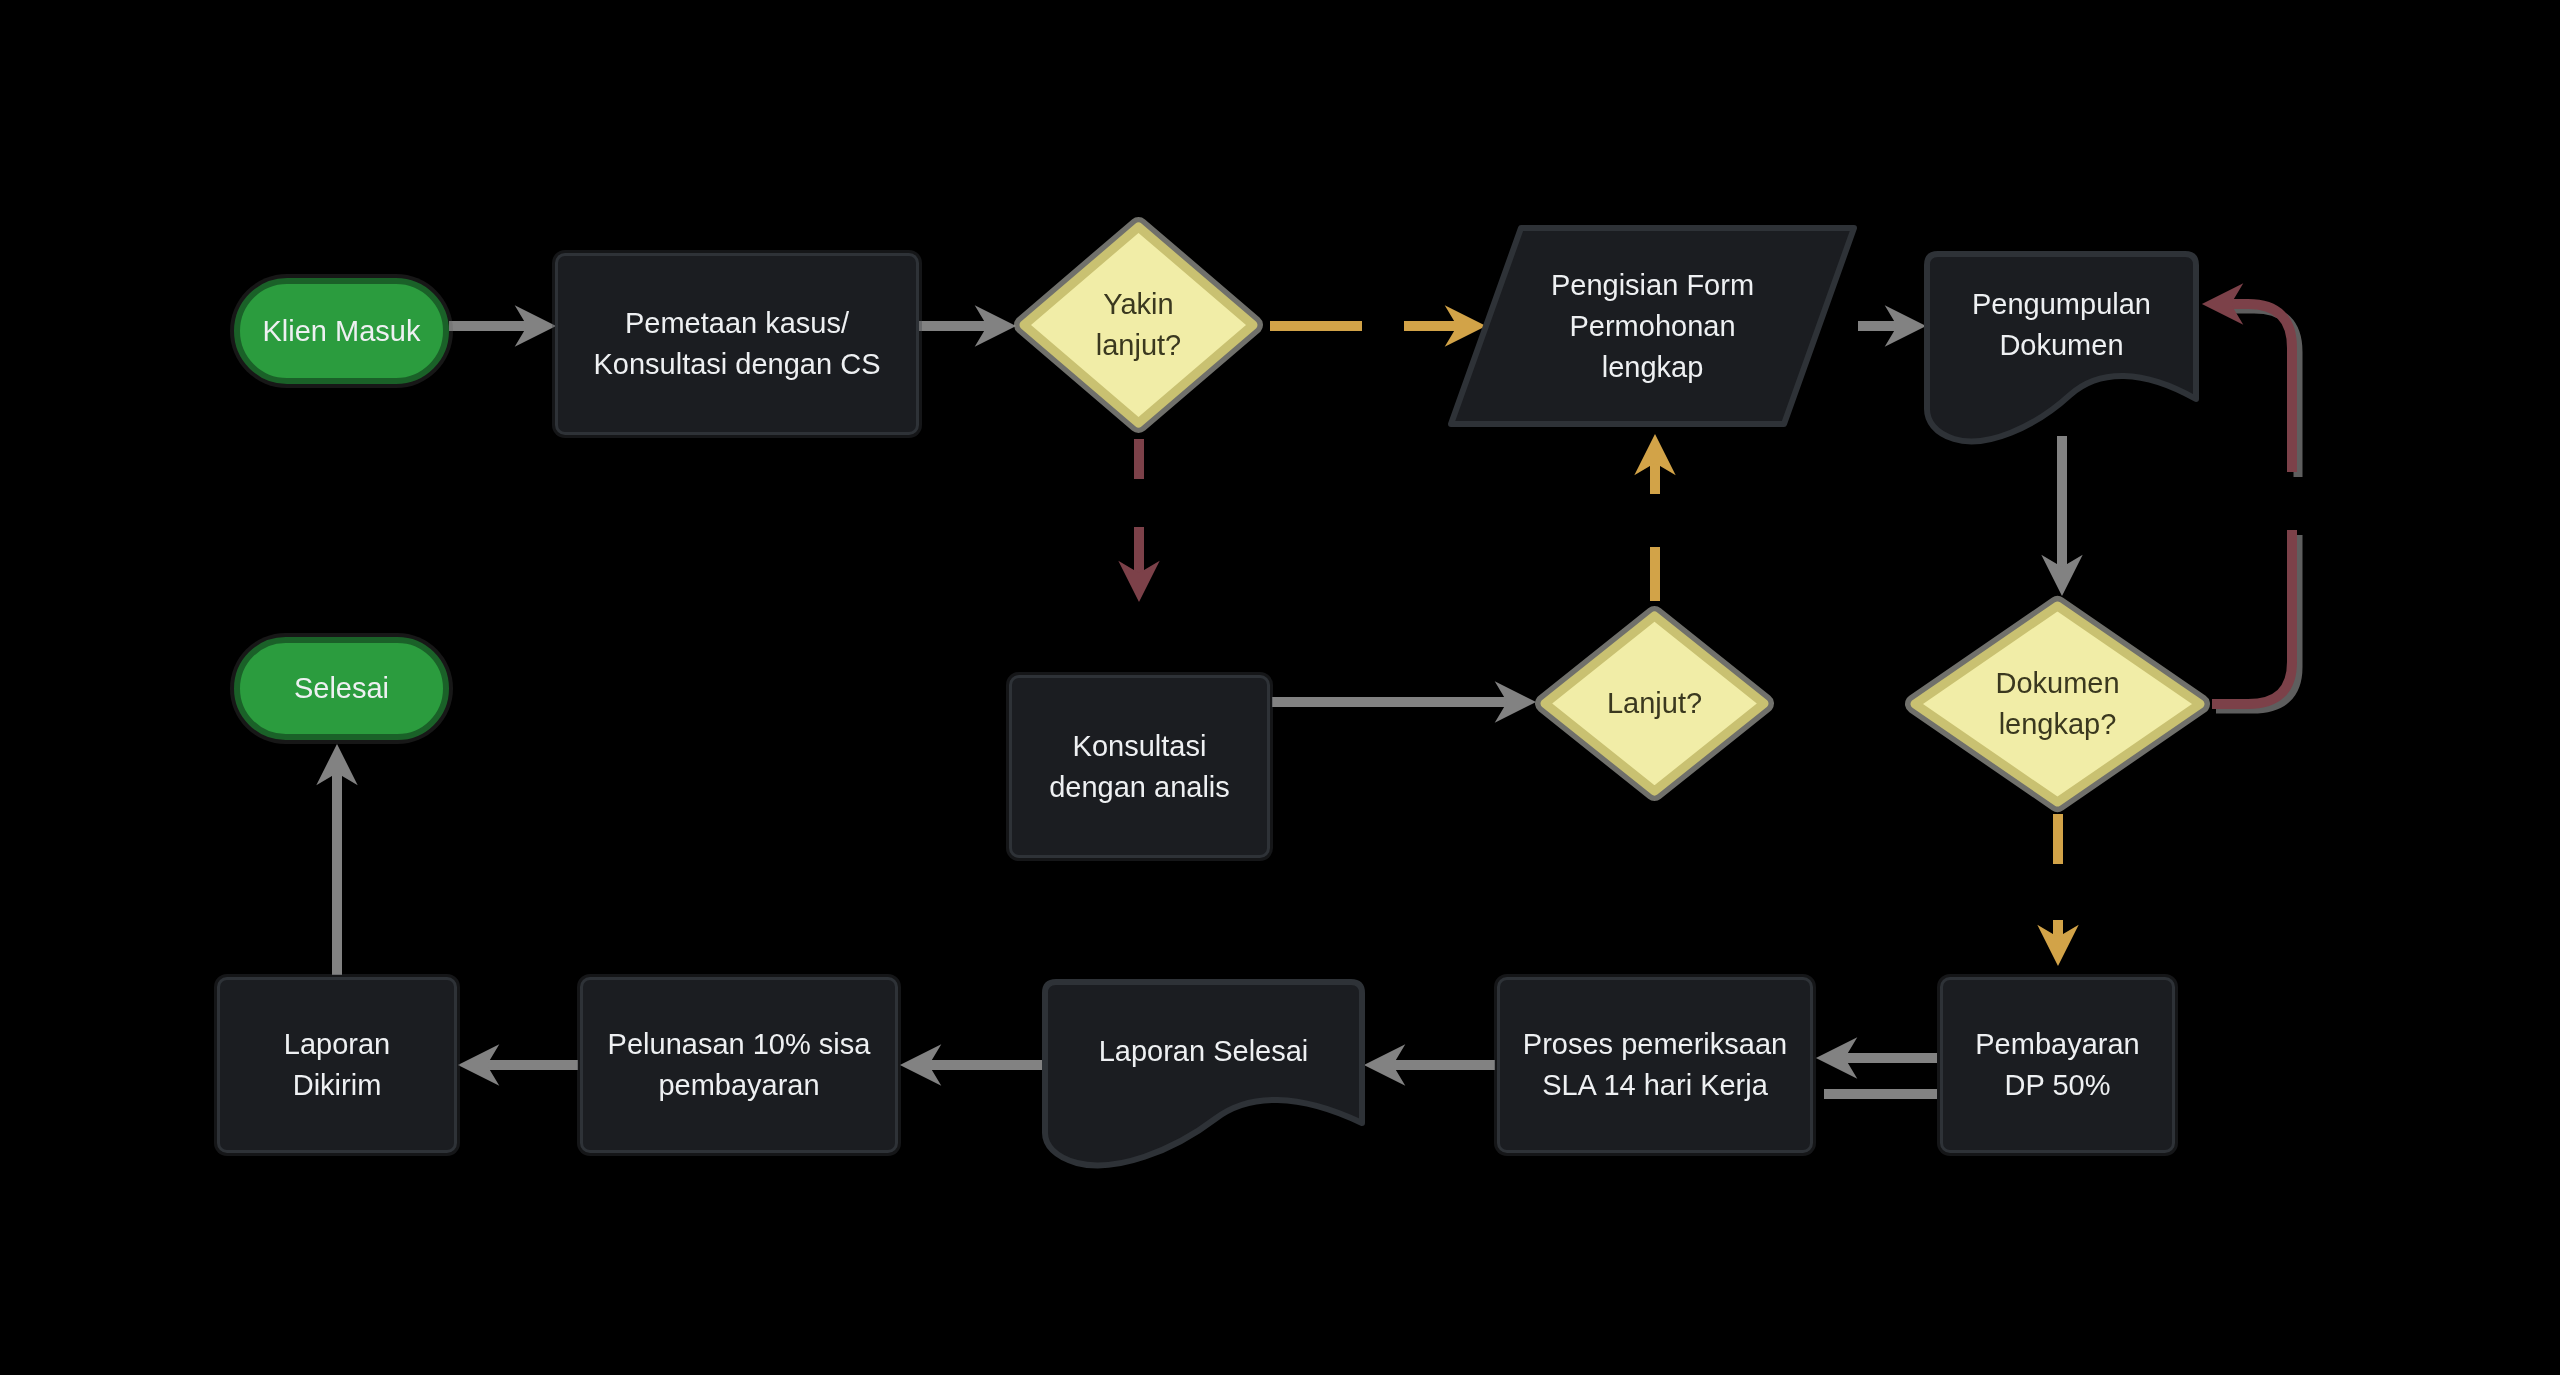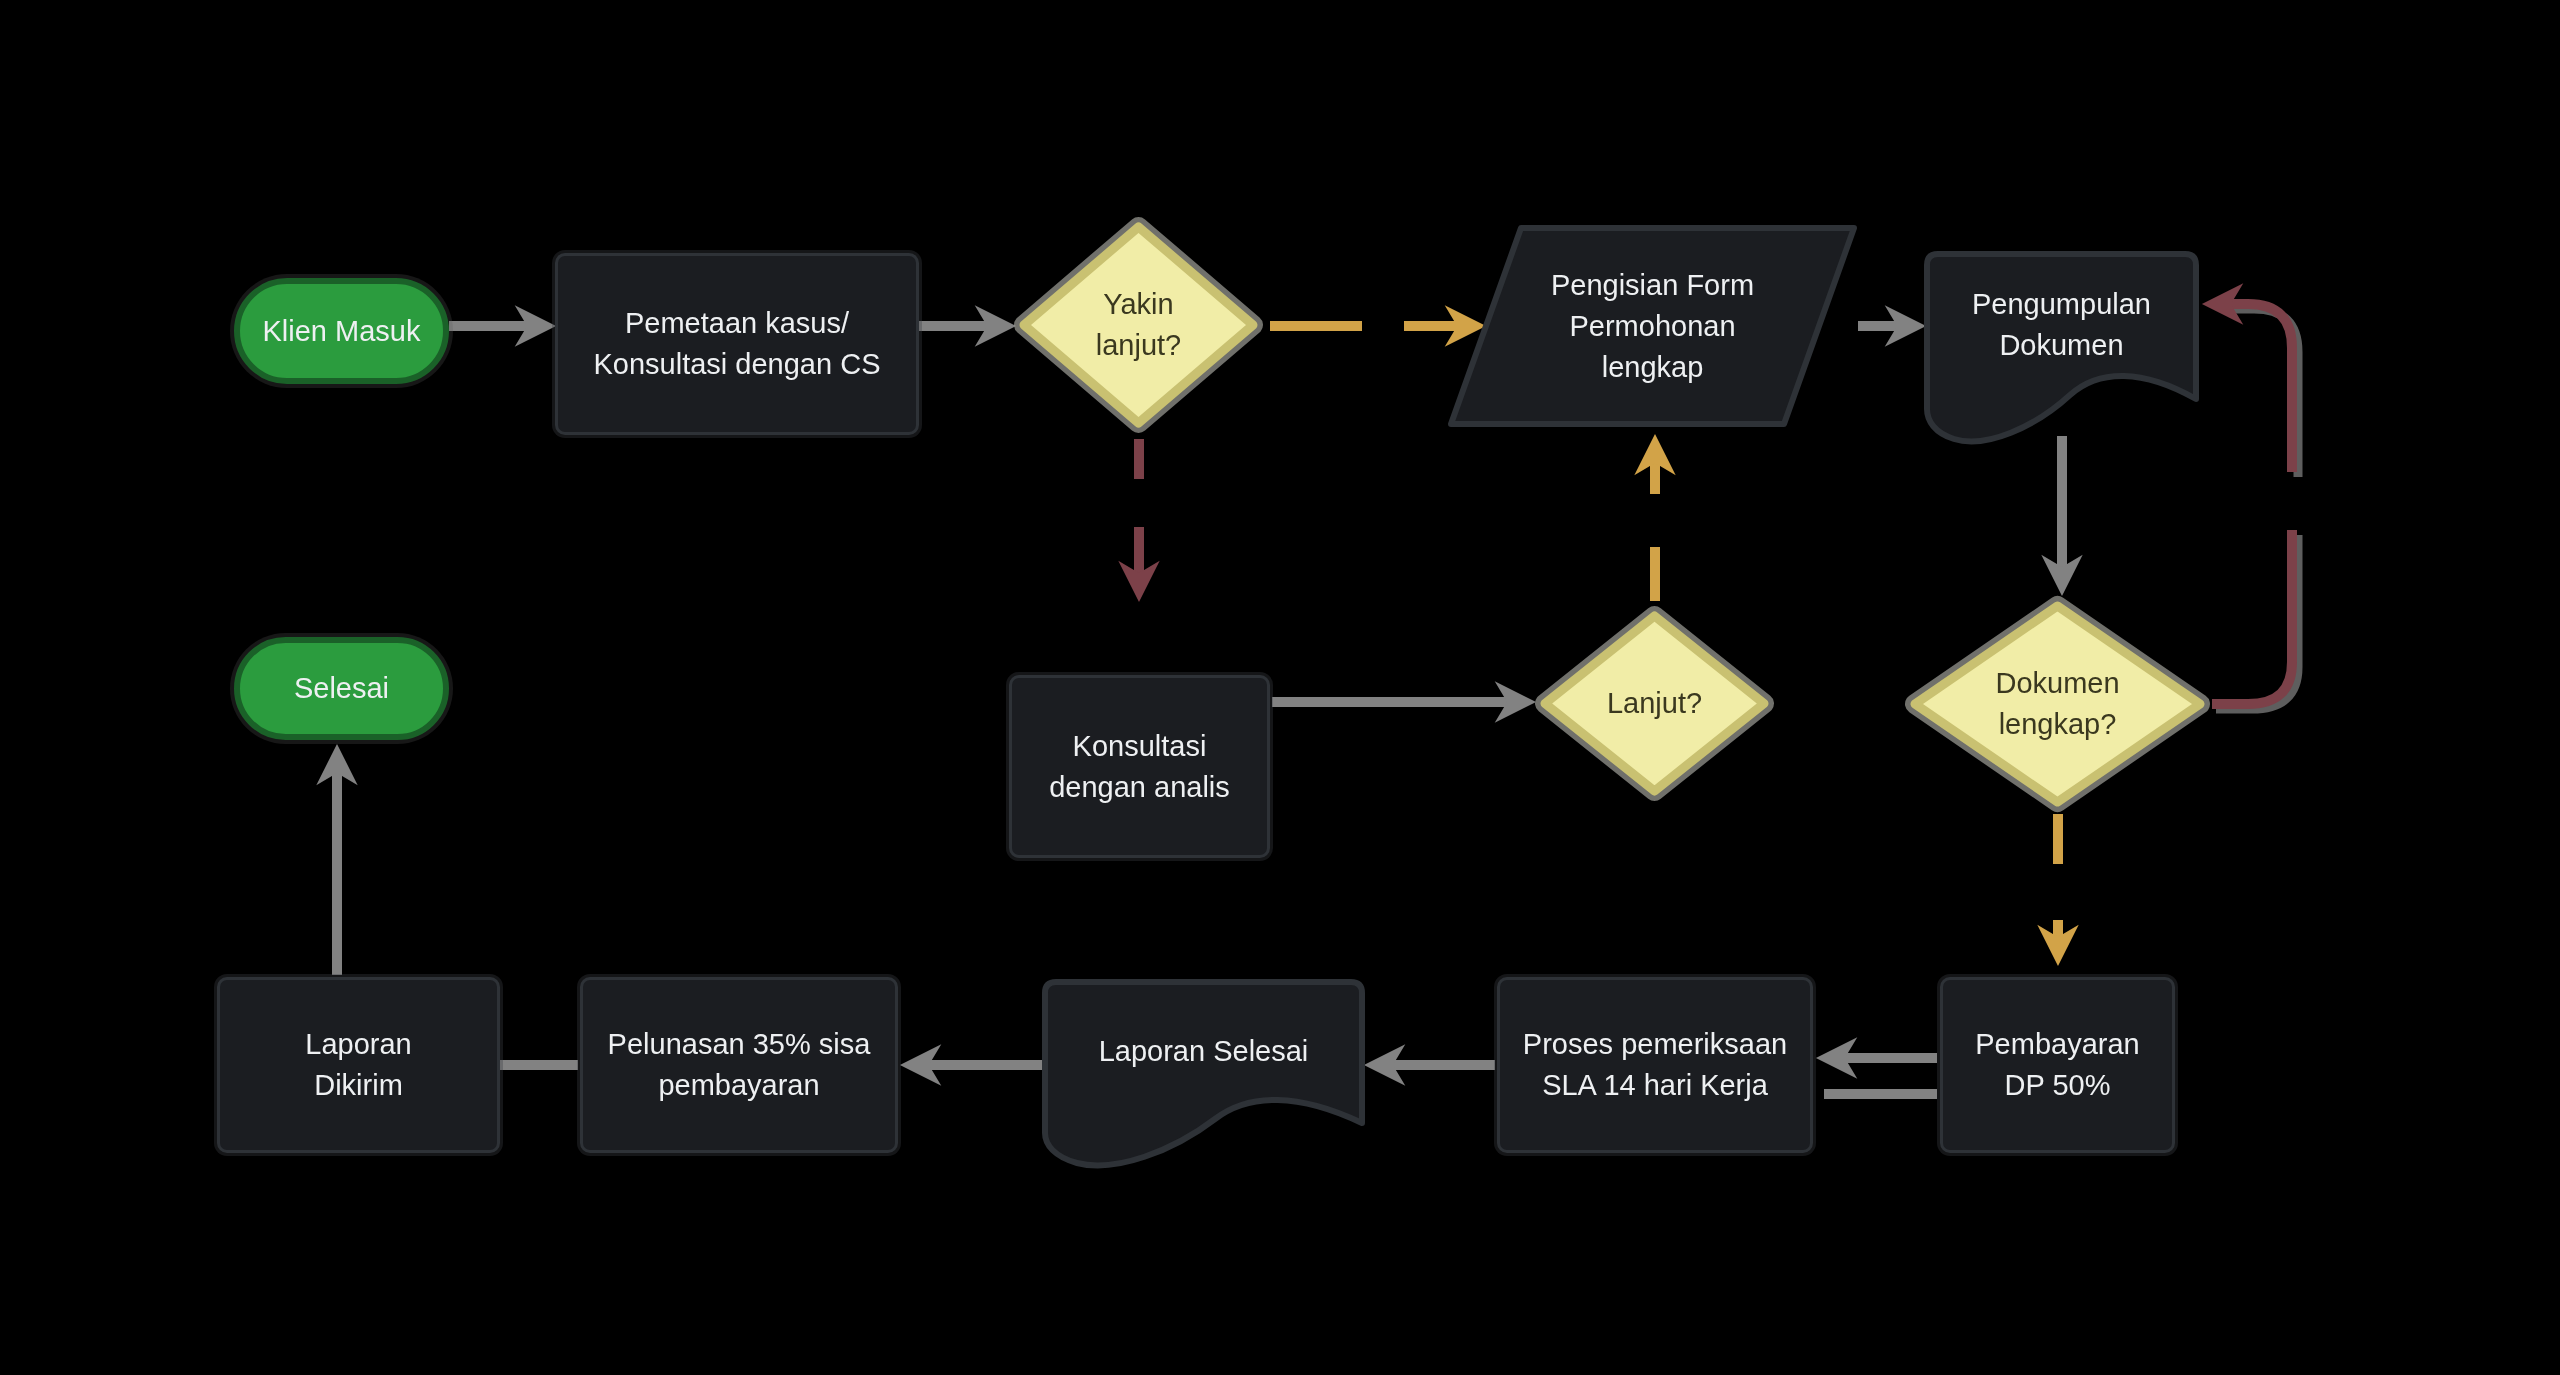--- a/index.html
+++ b/index.html
@@ -181,27 +181,27 @@
 
   <div class="node decision" style="left:1907px; top:598px; width:301px; height:212px;">
     <svg class="shape-svg" width="301" height="212" viewBox="0 0 301 212">
       <polygon class="diamond-halo" points="150.5,8 293,106 150.5,204 8,106"></polygon>
       <polygon class="diamond-shape" points="150.5,8 293,106 150.5,204 8,106"></polygon>
     </svg>
     <div class="label">Dokumen
 lengkap?</div>
   </div>
 
-  <div class="node process" style="left:217px; top:977px; width:234px; height:170px;padding-left:43px;">
+  <div class="node process" style="left:217px; top:977px; width:234px; height:170px;">
     <div class="label">Laporan
 Dikirim</div>
   </div>
 
   <div class="node process" style="left:580px; top:977px; width:312px; height:170px;">
-    <div class="label">Pelunasan 35% sisa
+    <div class="label">Pelunasan 10% sisa
 pembayaran</div>
   </div>
 
   <div class="node doc" style="left:1045px; top:977px; width:317px; height:190px;">
     <svg class="shape-svg" width="317" height="190" viewBox="0 0 317 190">
       <path class="box-shape" d="M0,16 Q0,5 11,5 L306,5 Q317,5 317,16 L317,146 C254,116 204,116 170,142 C128,174 70,196 32,186 C10,180 0,168 0,156 Z"></path>
     </svg>
     <div class="label">Laporan Selesai</div>
   </div>
 

